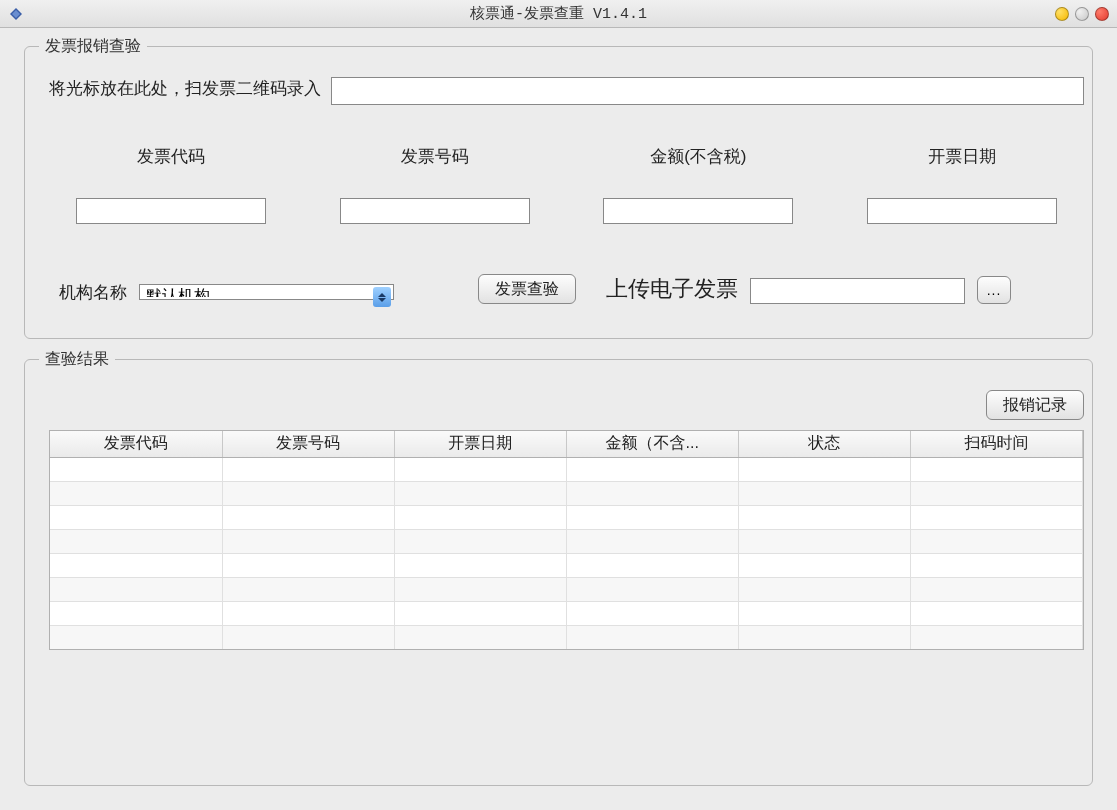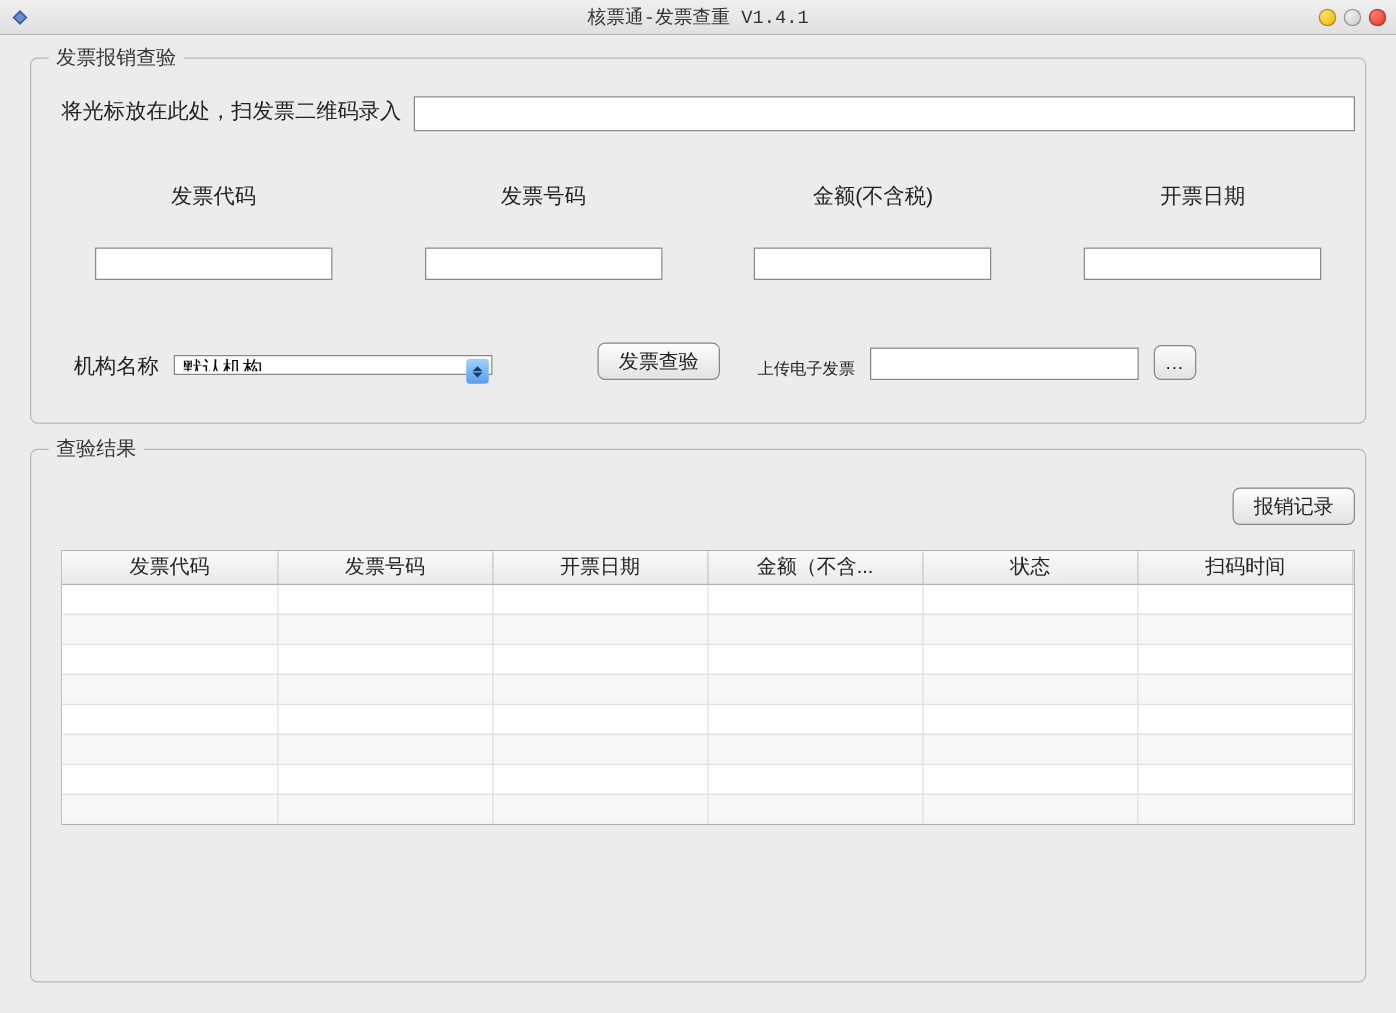--- a/index.html
+++ b/index.html
@@ -191,21 +191,21 @@
       border: 1px solid #888;
       border-radius: 6px;
       background: linear-gradient(#fdfdfd, #e2e2e2);
       font-size: 16px;
       color: #222;
       cursor: pointer;
       font-family: Liberation Sans, sans-serif;
     }
 
     .upload-label {
-      font-size: 13px;
+      font-size: 22px;
       color: #222;
       margin-left: 18px;
     }
     .upload-input {
       width: 215px;
       height: 26px;
       border: 1px solid #888;
       background: #fff;
       padding: 2px 4px;
       font-size: 14px;
@@ -220,21 +220,21 @@
       cursor: pointer;
       letter-spacing: 1px;
       display: flex;
       align-items: center;
       justify-content: center;
     }
 
     .result-top-row {
       display: flex;
       justify-content: flex-end;
-      margin-bottom: 20px;
+      margin-bottom: 10px;
     }
 
     .table-wrap {
       border: 1px solid #b0b0b0;
       background: #fff;
       height: 220px;
       overflow: auto;
     }
     table {
       width: 100%;

